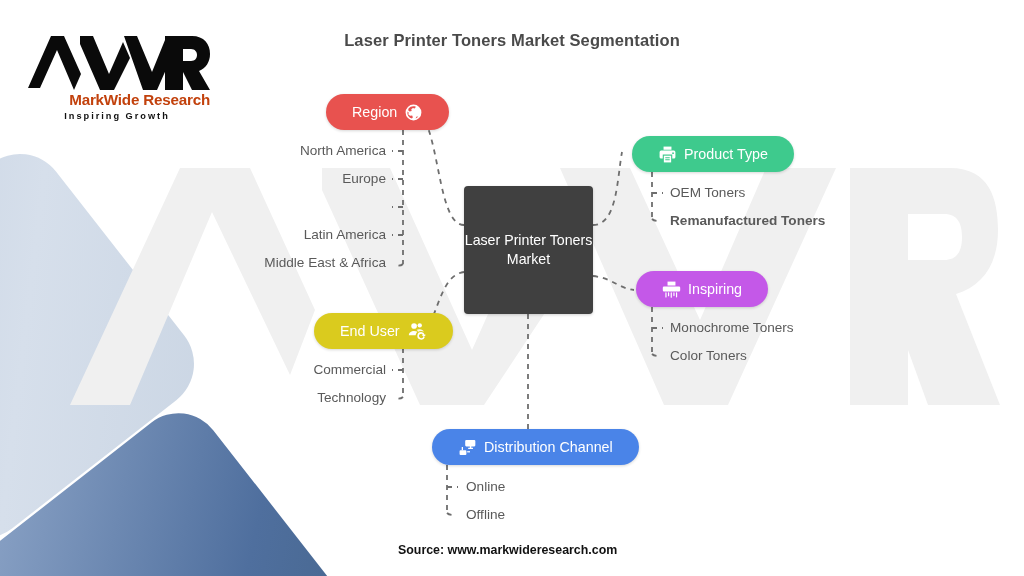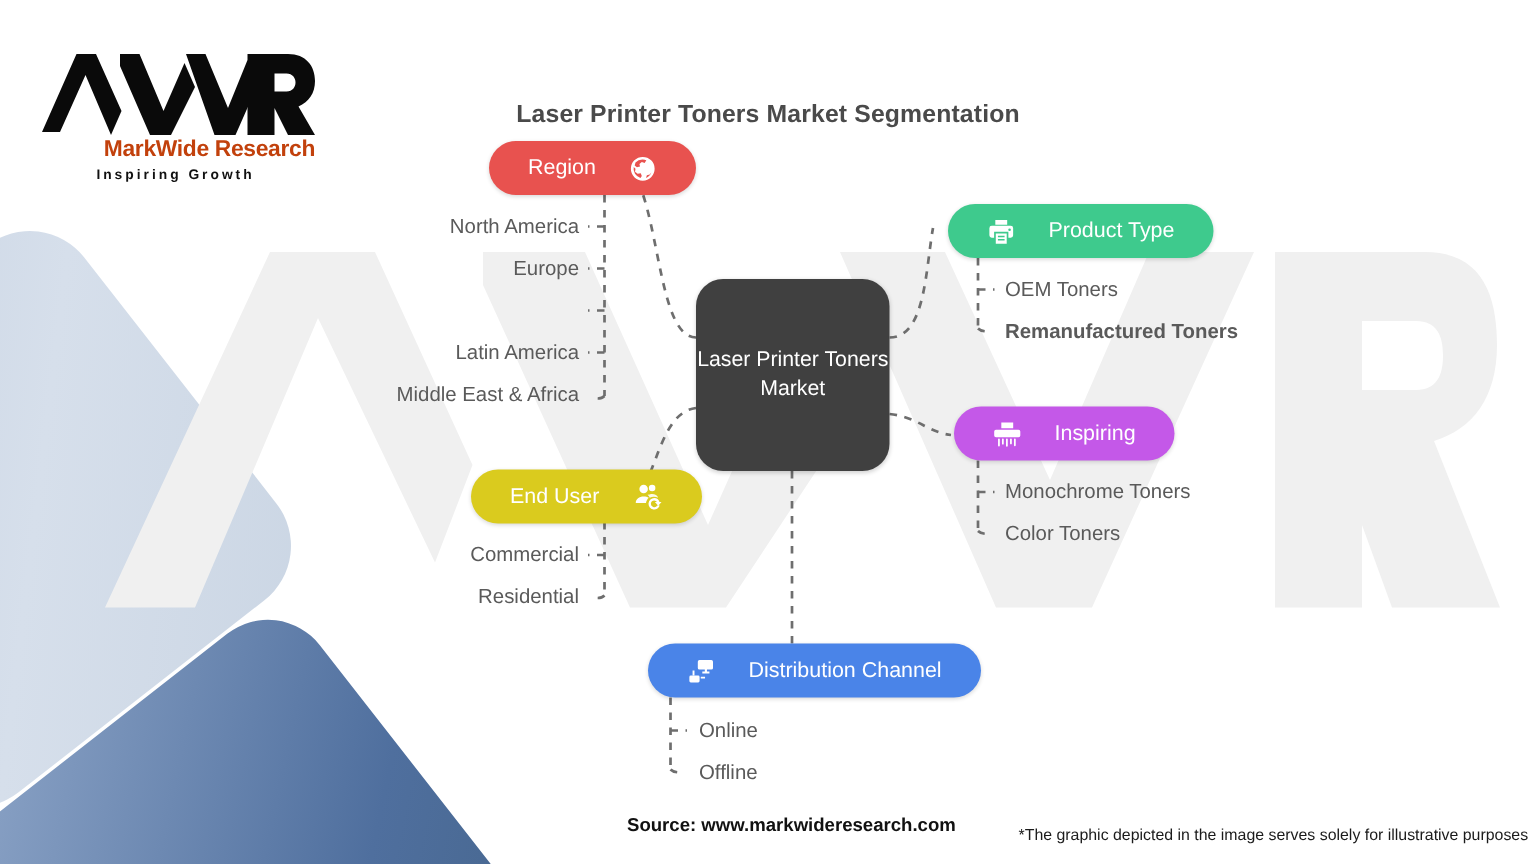--- a/index.html
+++ b/index.html
@@ -49,21 +49,20 @@
   
   .chart-title {
     position: absolute;
     left: 0; top: 31px;
     width: 1024px;
     text-align: center;
     font-size: 16.5px;
     font-weight: bold;
     color: #4a4a4a;
     letter-spacing: .1px;
-    margin-top: 36px;
   }
 
   
   .logo-wrap { position: absolute; left: 24px; top: 34px; width: 186px; height: 88px; }
   .logo-mark { display:block; }
   .logo-name {
     text-align: right;
     font-size: 15.2px;
     font-weight: bold;
     color: #c2410c;
@@ -78,33 +77,33 @@
     letter-spacing: 2.0px;
     margin-top: 3px;
   }
 
   
   .center-node {
     position: absolute;
     left: 464px; top: 186px;
     width: 129px; height: 128px;
     background: #404040;
-    border-radius: 18px;
+    border-radius: 4px;
     display: flex; align-items: center; justify-content: center;
     color: #ffffff;
     font-size: 14.2px;
     line-height: 19px;
     text-align: center;
     box-shadow: 0 1px 3px rgba(0,0,0,.18);
   }
 
   
   .badge {
     position: absolute;
-    display: flex; align-items: center; gap: 22px;
+    display: flex; align-items: center; gap: 7px;
     height: 36px;
     padding: 0 26px;
     border-radius: 18px;
     color: #ffffff;
     font-size: 14.3px;
     white-space: nowrap;
     box-shadow: 0 1px 3px rgba(0,0,0,.16);
   }
   .badge .bicon { display: flex; align-items: center; }
   .badge.icon-right { flex-direction: row-reverse; }
@@ -119,21 +118,20 @@
   .leaf.right-align { text-align: right; }
 
   
   .source {
     position: absolute;
     left: 398px; top: 543px;
     font-size: 12.4px;
     font-weight: bold;
     color: #111111;
     white-space: nowrap;
-    margin-left: 20px;
   }
   .disclaimer {
     position: absolute;
     left: 679px; top: 551px;
     font-size: 10.6px;
     color: #1b1b1b;
     white-space: nowrap;
   }
 </style>
 </head>
@@ -263,34 +261,33 @@
         <circle cx="8.5" cy="6" r="3.4"></circle>
         <path d="M2.2 17.2c0-3.4 2.8-5.3 6.3-5.3 1.6 0 3 .4 4.1 1.1-1.2 1.1-2 2.6-2.2 4.2H2.2z"></path>
         <circle cx="15.3" cy="5.2" r="2.6"></circle>
         <path d="M13.4 10.3c.6-.2 1.2-.3 1.9-.3 2.3 0 4.2 1.1 4.8 2.9-1-.5-2.2-.8-3.4-.8-1.2 0-2.4.3-3.3.8-.4-.9-1-1.8-1.8-2.4z" opacity=".9"></path>
         <path d="M17 13.2a4.6 4.6 0 1 0 4.4 6h-2a2.7 2.7 0 1 1-2.4-4 2.7 2.7 0 0 1 2.2 1.2h-1.7l2.7 2.9 2.6-2.9h-1.6A4.6 4.6 0 0 0 17 13.2z"></path>
       </svg>
     </span>
     <span>End User</span>
   </div>
   <div class="leaf right-align" style="left:148px; top:362px; width:238px;">Commercial</div>
-  <div class="leaf right-align" style="left:148px; top:390px; width:238px;">Residential</div>
+  <div class="leaf right-align" style="left:148px; top:390px; width:238px;">Technology</div>
 
   <div class="badge" style="left:432px; top:429px; background:#4a84e8;text-align:right;">
     <span class="bicon">
       <svg width="19" height="19" viewBox="0 0 24 24" fill="#ffffff">
         <path d="M10.5 2.5h10a1.4 1.4 0 0 1 1.4 1.4v5.3a1.4 1.4 0 0 1-1.4 1.4h-3.7v1.6h2.1v1.7h-6v-1.7h2.1v-1.6h-4.5A1.4 1.4 0 0 1 9.1 9.2V3.9a1.4 1.4 0 0 1 1.4-1.4z"></path>
         <path d="M15.5 14.8v3.6h-6v-1.6H7.8v1.6h-6v-1.8h4.4v-1.4h1.6v1.4h6z" opacity="0"></path>
         <path d="M14.7 14.2v2.3H8.4v-1.3H6.6v1.3H2.2v1.8h4.4v1.3h1.8v-1.3h6.3v2.3h1.8v-6.4z" opacity="0"></path>
         <path d="M3.2 15.6h6.2a1.2 1.2 0 0 1 1.2 1.2v3.5a1.2 1.2 0 0 1-1.2 1.2H3.2A1.2 1.2 0 0 1 2 20.3v-3.5a1.2 1.2 0 0 1 1.2-1.2z"></path>
         <path d="M11.6 16.6h3.6v1.6h-3.6z"></path>
         <path d="M4.7 11.4h1.6v4.2H4.7z"></path>
       </svg>
     </span>
     <span>Distribution Channel</span>
   </div>
   <div class="leaf" style="left:466px; top:479px;">Online</div>
   <div class="leaf" style="left:466px; top:507px;">Offline</div>
 
   <div class="source">Source: www.markwideresearch.com</div>
-  <div class="disclaimer">*The graphic depicted in the image serves solely for illustrative purposes</div>
 
 </div>
 
 </body></html>

